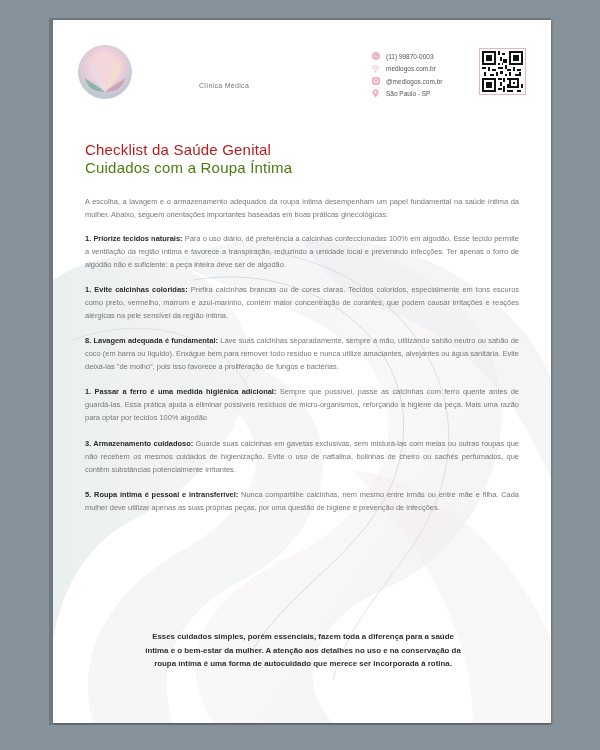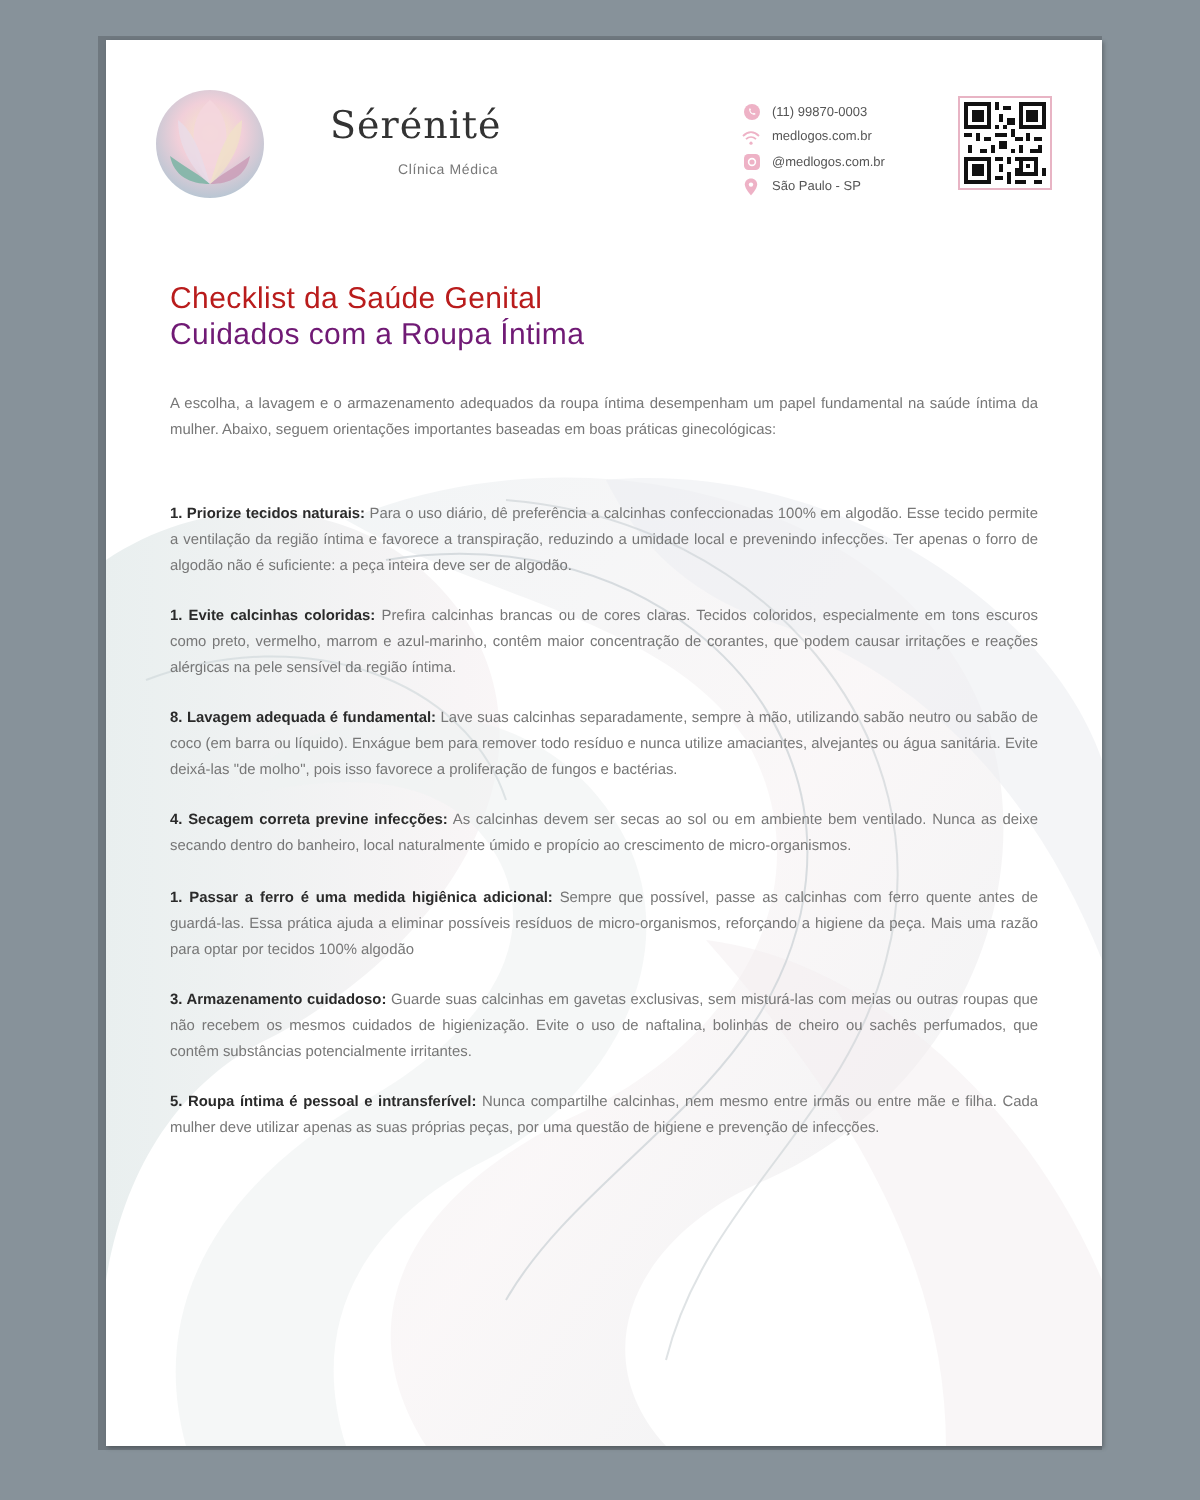--- a/index.html
+++ b/index.html
@@ -46,28 +46,28 @@
   .qr {
     position: absolute; left: 426px; top: 28px; width: 47px; height: 47px;
     border: 1px solid #e8b4c4; background: #fff; padding: 2px; box-sizing: border-box;
   }
   .title-pink {
     position: absolute; left: 32px; top: 121px;
     font-size: 15px; color: #b91c1c; font-weight: normal; letter-spacing: 0.2px;
   }
   .title-main {
     position: absolute; left: 32px; top: 139px;
-    font-size: 15px; color: #701a75; font-weight: normal; letter-spacing: 0.2px;
+    font-size: 15px; color: #4d7c0f; font-weight: normal; letter-spacing: 0.2px;
   }
   .body {
     position: absolute; left: 32px; top: 176px; width: 434px;
     font-size: 7.45px; line-height: 12.9px; color: #777; text-align: justify;
   }
   .body p { margin: 0 0 12.5px 0; }
-  .body p.intro { margin-bottom: 29px; }
+  .body p.intro { margin-bottom: 11px; }
   .body strong { color: #2a2a2a; font-weight: bold; margin-top: 16px; }
   .closing {
     position: absolute; left: 88px; top: 610px; width: 324px;
     text-align: center; font-size: 7.9px; line-height: 13.6px;
     color: #2f2f2f; font-weight: bold;
   }
 </style>
 </head>
 <body>
 
@@ -105,21 +105,20 @@
           <stop offset="1" stop-color="#b9c6d3"></stop>
         </radialGradient>
       </defs>
       <circle cx="28" cy="28" r="27" fill="url(#lg)"></circle>
       <path d="M28,6 C38,14 40,30 28,48 C16,30 18,14 28,6 Z" fill="#f4d6de" opacity="0.9"></path>
       <path d="M8,34 C16,40 24,44 28,48 C18,48 10,44 8,34 Z" fill="#7fb5a6" opacity="0.9"></path>
       <path d="M48,34 C40,40 32,44 28,48 C38,48 46,44 48,34 Z" fill="#c99ab5" opacity="0.8"></path>
       <path d="M12,16 C20,22 24,34 28,48 C18,40 12,28 12,16 Z" fill="#e9dce8" opacity="0.8"></path>
       <path d="M44,16 C36,22 32,34 28,48 C38,40 44,28 44,16 Z" fill="#f0e1c8" opacity="0.8"></path>
     </svg>
-    <div class="brand-name">Sérénité</div>
     <div class="brand-sub">Clínica Médica</div>
 
     <div class="contact">
       <div class="contact-row">
         <span class="ico">
           <svg width="8" height="8" viewBox="0 0 8 8">
               <circle cx="4" cy="4" r="4" fill="#eeb2c6"></circle>
               <path d="M2.6,2.2 L3.2,2.2 L3.5,3 L3.1,3.4 C3.4,4 3.9,4.5 4.5,4.8 L4.9,4.4 L5.7,4.7 L5.7,5.3 C4,5.6 2.3,4 2.6,2.2 Z" fill="#fff"></path>
             </svg>
         </span>
@@ -209,19 +208,19 @@
   </div>
 
   <div class="title-pink">Checklist da Saúde Genital</div>
   <div class="title-main">Cuidados com a Roupa Íntima</div>
 
   <div class="body">
     <p class="intro">A escolha, a lavagem e o armazenamento adequados da roupa íntima desempenham um papel fundamental na saúde íntima da mulher. Abaixo, seguem orientações importantes baseadas em boas práticas ginecológicas:</p>
     <p><strong>1. Priorize tecidos naturais:</strong><span> Para o uso diário, dê preferência a calcinhas confeccionadas 100% em algodão. Esse tecido permite a ventilação da região íntima e favorece a transpiração, reduzindo a umidade local e prevenindo infecções. Ter apenas o forro de algodão não é suficiente: a peça inteira deve ser de algodão.</span></p>
     <p><strong>1. Evite calcinhas coloridas:</strong><span> Prefira calcinhas brancas ou de cores claras. Tecidos coloridos, especialmente em tons escuros como preto, vermelho, marrom e azul-marinho, contêm maior concentração de corantes, que podem causar irritações e reações alérgicas na pele sensível da região íntima.</span></p>
     <p><strong>8. Lavagem adequada é fundamental:</strong><span> Lave suas calcinhas separadamente, sempre à mão, utilizando sabão neutro ou sabão de coco (em barra ou líquido). Enxágue bem para remover todo resíduo e nunca utilize amaciantes, alvejantes ou água sanitária. Evite deixá-las "de molho", pois isso favorece a proliferação de fungos e bactérias.</span></p>
-    <p><strong>4. Secagem correta previne infecções:</strong><span> As calcinhas devem ser secas ao sol ou em ambiente bem ventilado. Nunca as deixe secando dentro do banheiro, local naturalmente úmido e propício ao crescimento de micro-organismos.</span></p>
     <p><strong>1. Passar a ferro é uma medida higiênica adicional:</strong><span> Sempre que possível, passe as calcinhas com ferro quente antes de guardá-las. Essa prática ajuda a eliminar possíveis resíduos de micro-organismos, reforçando a higiene da peça. Mais uma razão para optar por tecidos 100% algodão</span></p>
     <p><strong>3. Armazenamento cuidadoso:</strong><span> Guarde suas calcinhas em gavetas exclusivas, sem misturá-las com meias ou outras roupas que não recebem os mesmos cuidados de higienização. Evite o uso de naftalina, bolinhas de cheiro ou sachês perfumados, que contêm substâncias potencialmente irritantes.</span></p>
     <p><strong>5. Roupa íntima é pessoal e intransferível:</strong><span> Nunca compartilhe calcinhas, nem mesmo entre irmãs ou entre mãe e filha. Cada mulher deve utilizar apenas as suas próprias peças, por uma questão de higiene e prevenção de infecções.</span></p>
   </div>
 
+  <div class="closing">Esses cuidados simples, porém essenciais, fazem toda a diferença para a saúde íntima e o bem-estar da mulher. A atenção aos detalhes no uso e na conservação da roupa íntima é uma forma de autocuidado que merece ser incorporada à rotina.</div>
 </div>
 
 </body></html>

